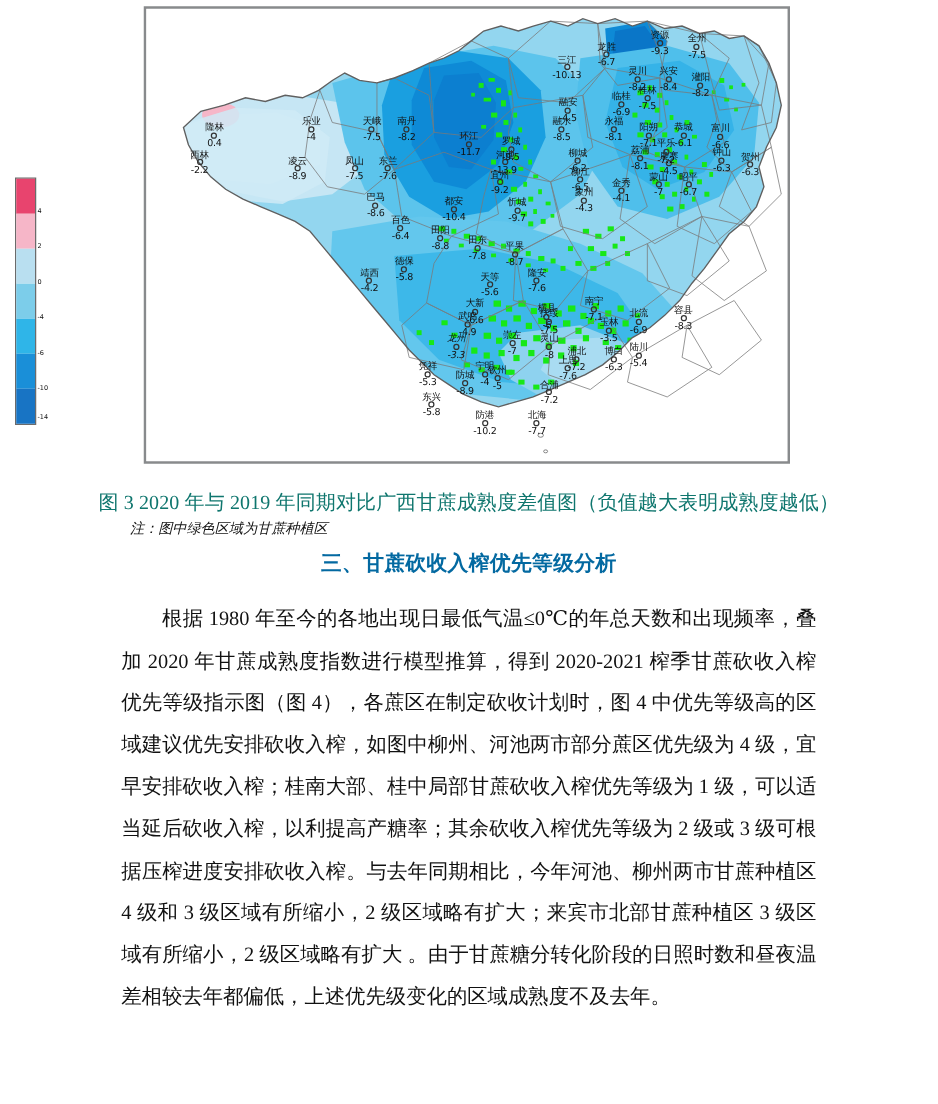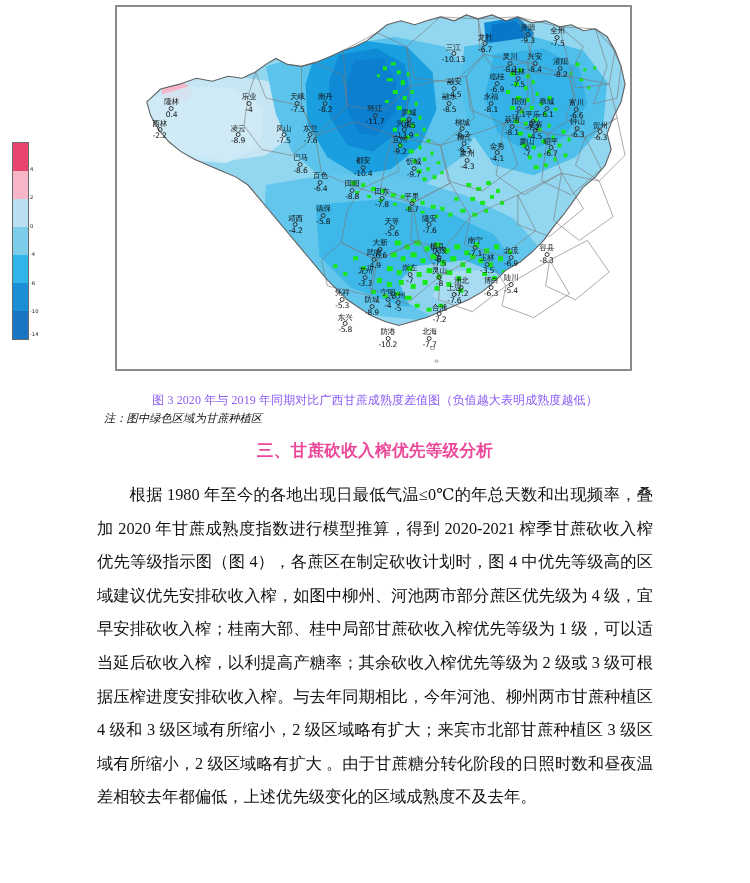--- a/index.html
+++ b/index.html
@@ -100,22 +100,22 @@
   
   #caption {
     position: absolute;
     left: 0;
     top: 392px;
     width: 750px;
     text-align: center;
   }
   #caption .cap-main {
     font-family: "Liberation Serif", "DejaVu Serif", serif;
-    font-size: 12px;
-    color: #8b5cf6;
+    font-size: 16px;
+    color: #0f766e;
     letter-spacing: 0.1px;
   }
   #caption .cap-note {
     margin-top: 2px;
     text-align: left;
     padding-left: 104px;
     font-family: "Liberation Serif", "DejaVu Serif", serif;
     font-style: italic;
     font-size: 11.3px;
     color: #111;
@@ -124,21 +124,21 @@
   
   #section-heading {
     position: absolute;
     left: 0;
     top: 440px;
     width: 750px;
     text-align: center;
     font-family: Liberation Serif, serif;
     font-weight: bold;
     font-size: 16.6px;
-    color: #ec4899;
+    color: #0369a1;
     letter-spacing: 0.3px;
   }
 
   
   #body-text {
     position: absolute;
     left: 97px;
     top: 478px;
     width: 556px;
     font-family: "Liberation Serif", "DejaVu Serif", serif;

